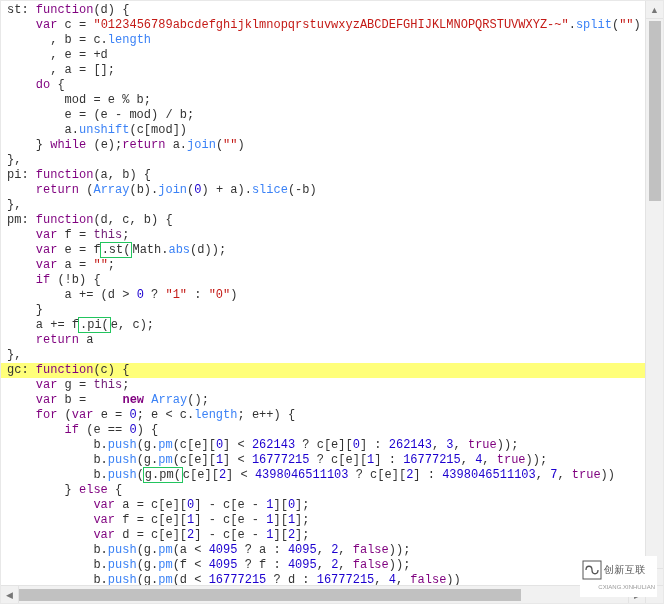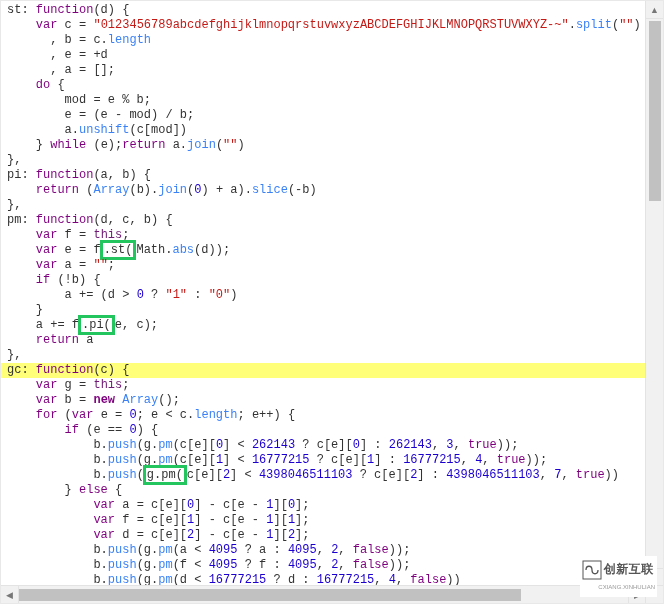--- a/index.html
+++ b/index.html
@@ -37,41 +37,41 @@
   .hl {
     background: #ffff7a;
     display: block;
     width: 100%;
   }
   .kw   { color: #7f007f; }          
   .fn   { color: #3b82f6; }          
   .this { color: #701a75; }          
   .str  { color: #c41a16; }          
   .num  { color: #1c00cf; }          
-  .new  { color: #7f007f; font-weight: bold;}
+  .new  { color: #7f007f; font-weight: bold; margin-left: 29px;}
   .redbox {
-    border: 3px solid #22c55e;
+    border: 1px solid #22c55e;
     padding: 0 1px;
     margin-left: -1px;
   }
   .logo {
     position: absolute;
     right: 6px;
     bottom: 6px;
     font: 10px/11px Arial, sans-serif;
     color: #555;
     text-align: left;
     background: #fff;
     padding: 4px 2px;
   }
   .logo .big {
-    font-weight: bold;
+    font-weight: normal;
     letter-spacing: 0.5px;
     color: #555;
-    font-size: 12px;
+    font-size: 10px;
   }
   .logo .small { font-size: 6px; color: #999; letter-spacing: 0; }
   .logo svg { vertical-align: middle; margin-right: 2px; }
   .scroll-track-v { position:absolute; top:0; right:0; bottom:17px; width:17px; background:#f1f1f1; border-left:1px solid #e3e3e3;}
   .scroll-track-h { position:absolute; left:0; right:17px; bottom:0; height:17px; background:#f1f1f1; border-top:1px solid #e3e3e3;}
   .scroll-corner  { position:absolute; right:0; bottom:0; width:17px; height:17px; background:#f1f1f1; border-top:1px solid #e3e3e3; border-left:1px solid #e3e3e3;}
   .thumb-v { position:absolute; right:2px; width:12px; top:20px; height:180px; background:#c1c1c1; border-radius:0;}
   .thumb-h { position:absolute; bottom:2px; height:12px; left:0px; width:520px; background:#c1c1c1; border-radius:0;}
   .arrow { position:absolute; width:17px; height:17px; background:#f1f1f1; display:flex; align-items:center; justify-content:center; color:#777; font-size:9px;}
   .arrow.up{ top:0; right:0; border-bottom:1px solid #e3e3e3;}

